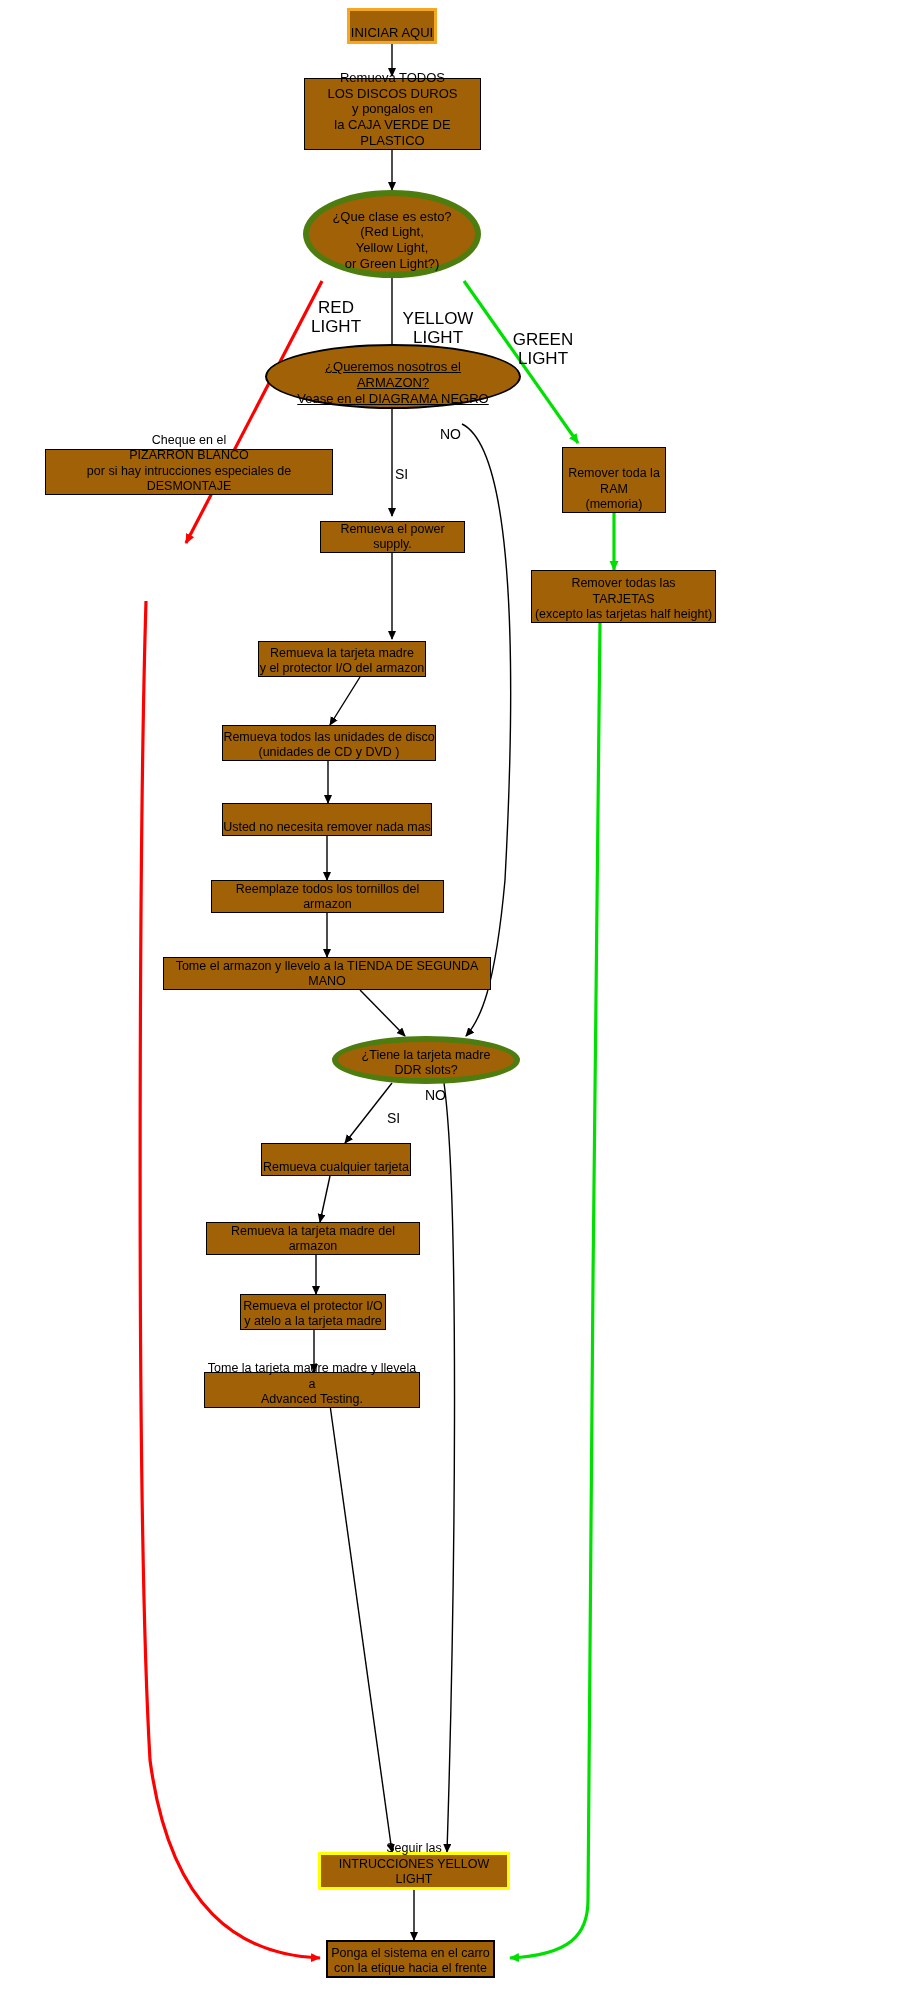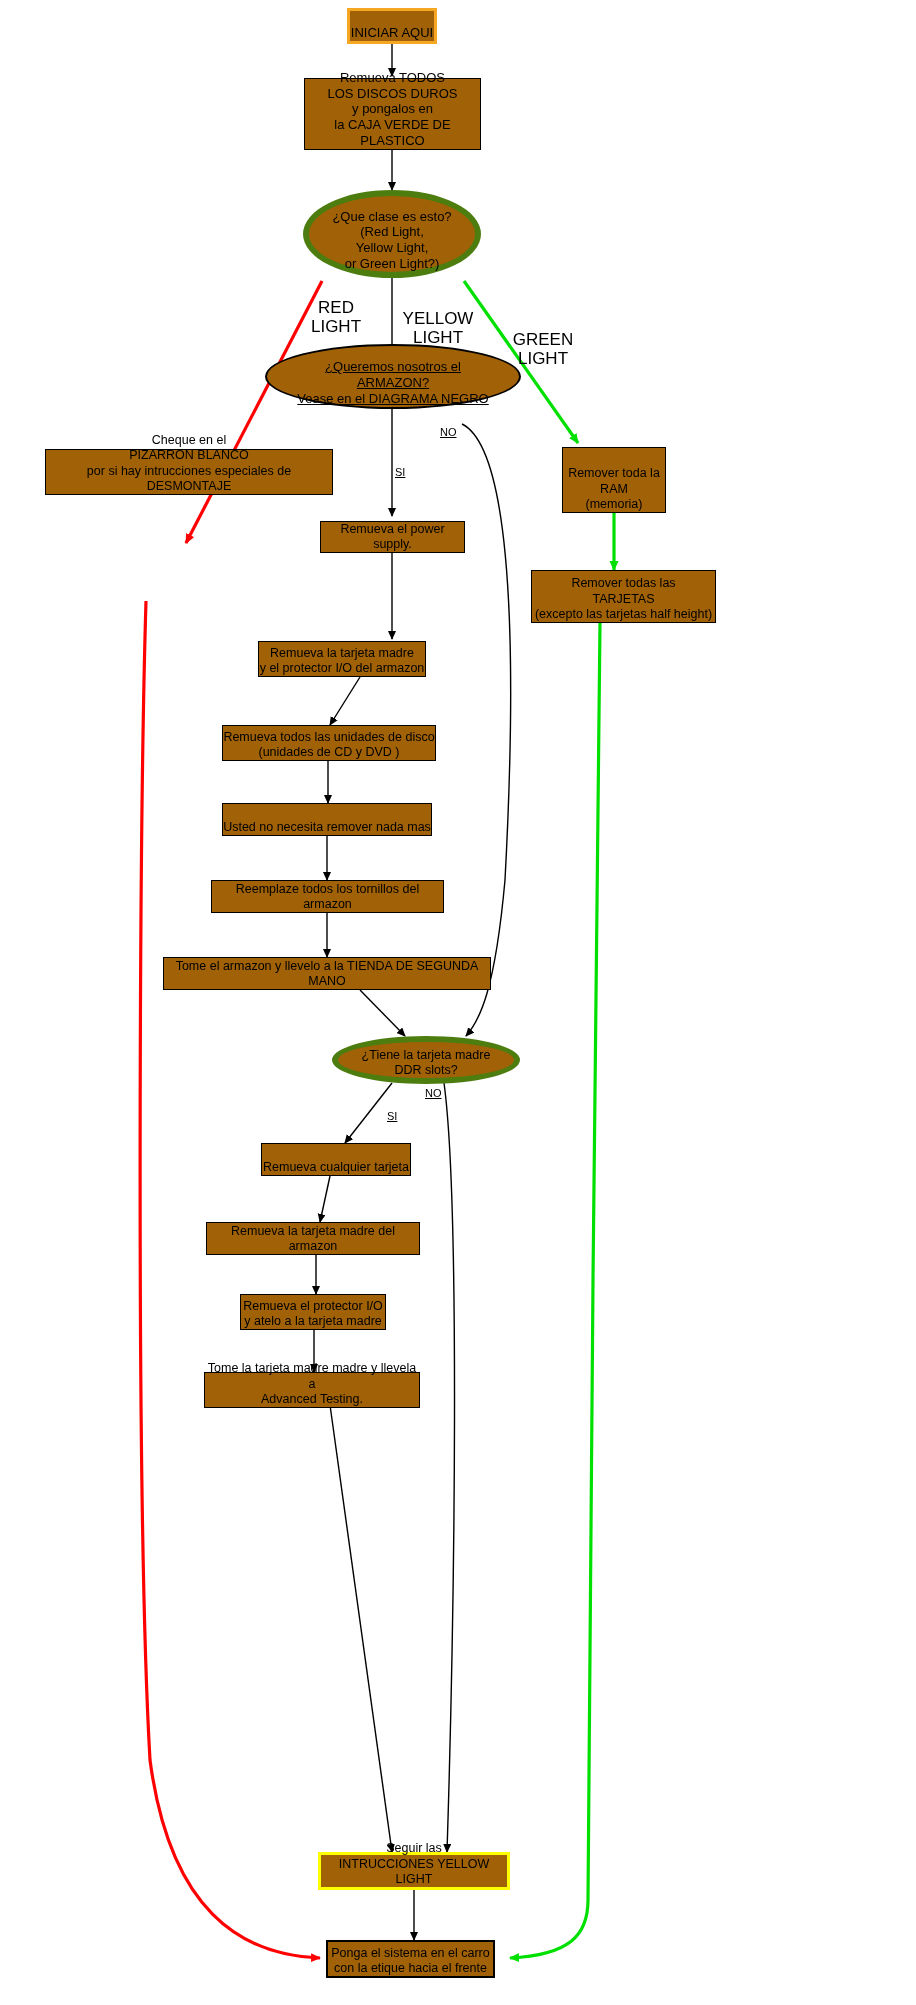--- a/index.html
+++ b/index.html
@@ -13,21 +13,21 @@
   .box{border:1px solid #000;}
   .box-thick{border:2px solid #000;}
   .box-orange{border:3px solid #f5a623;}
   .box-yellow{border:3px solid #ffff00;}
   .ellipse{border:6px solid #4d7c0f;border-radius:50%;}
   .ellipse-thick{border:2px solid #000;border-radius:50%;}
   .fs13{font-size:13px;}
   .fs12{font-size:12.5px;}
   .elabel{position:absolute;color:#000;font-family:Liberation Sans, sans-serif;font-size:17px;
           line-height:1.1;white-space:pre-line;text-align:center;}
-  .elabel-s{position:absolute;color:#000;font-family:"Liberation Sans",sans-serif;font-size:11px;text-decoration:underline;}
+  .elabel-s{position:absolute;color:#000;font-family:"Liberation Sans",sans-serif;font-size:14px;}
 </style>
 </head>
 <body>
 
 <div id="stage">
 
   <svg id="edges" viewBox="0 0 916 2005" xmlns="http://www.w3.org/2000/svg">
     <defs>
       <marker id="ah" markerWidth="10" markerHeight="10" refX="8" refY="4" orient="auto" markerUnits="userSpaceOnUse">
         <path d="M0,0 L9,4 L0,8 z" fill="#000"></path>

